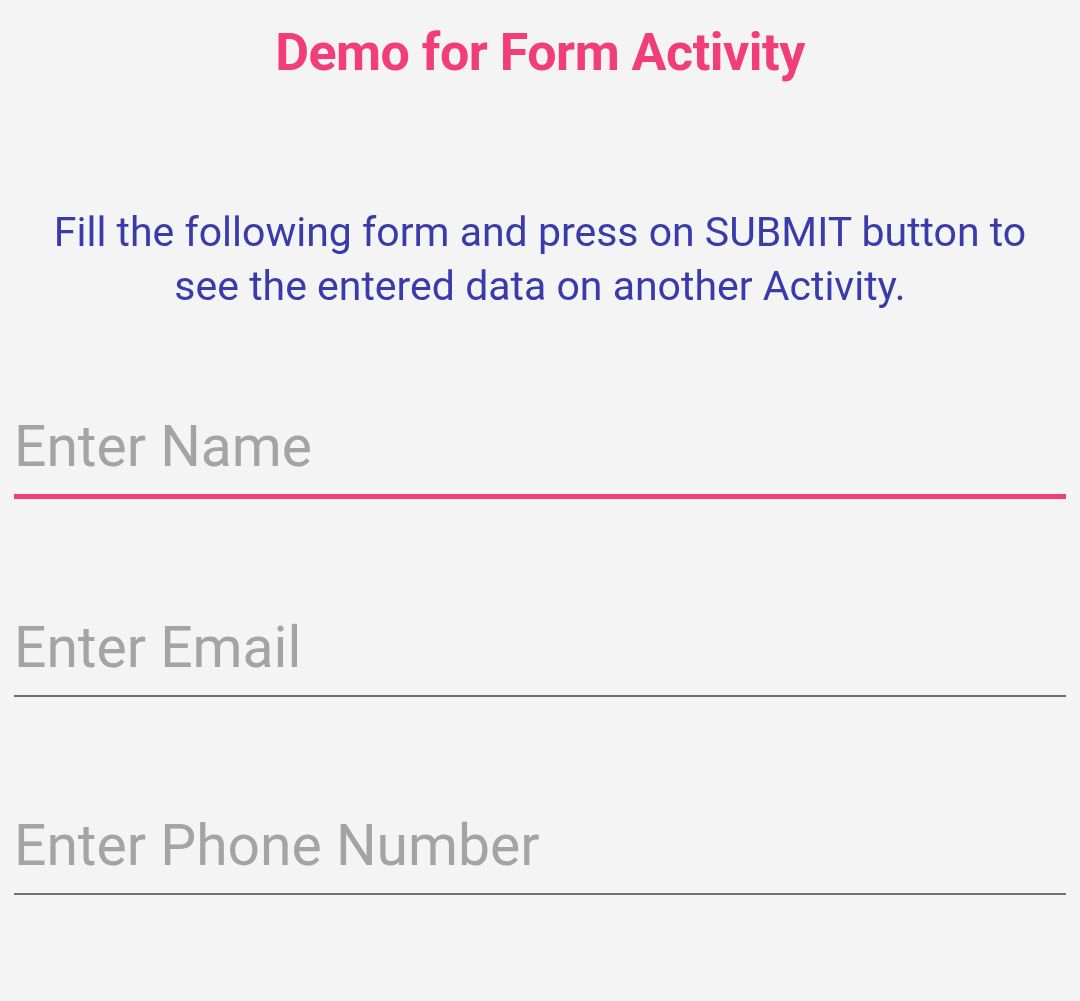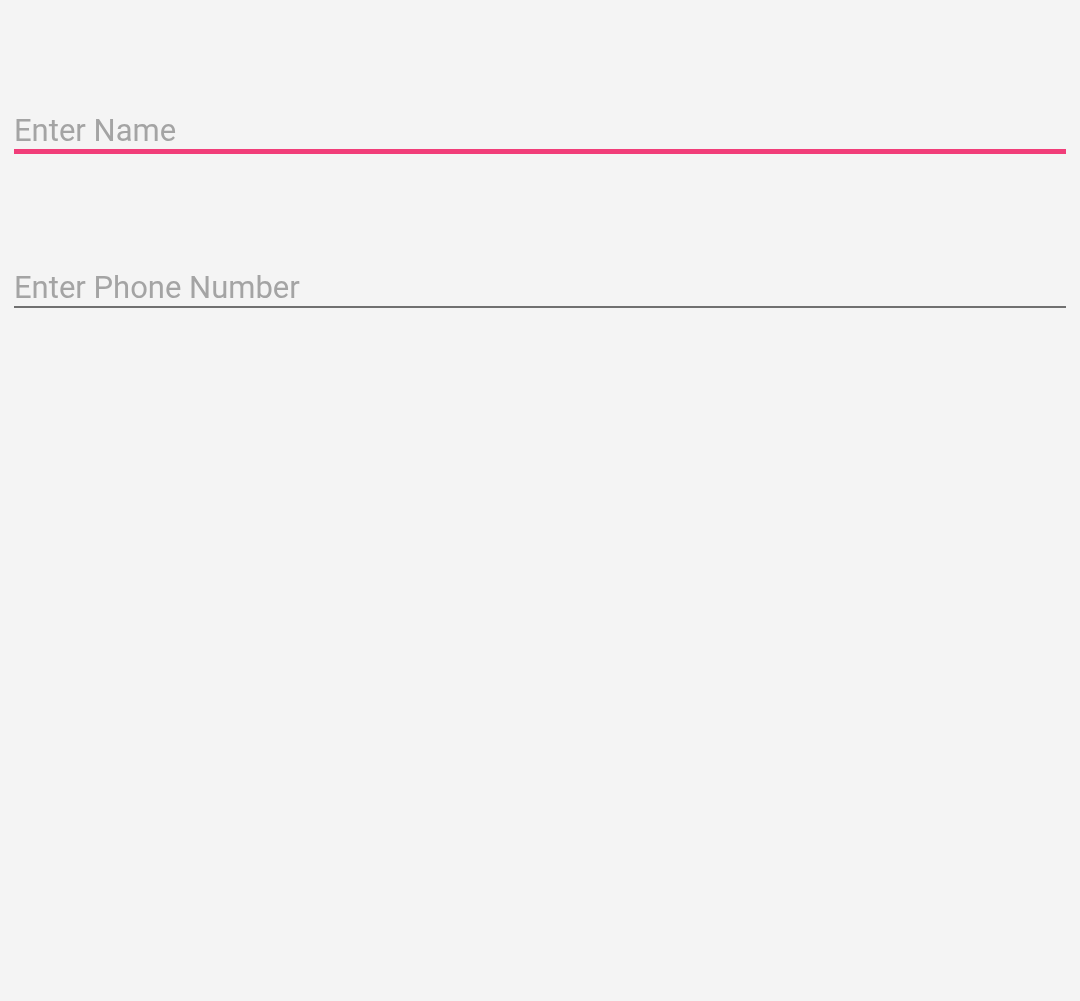--- a/index.html
+++ b/index.html
@@ -38,42 +38,48 @@
       margin-top: 100px;
     }
     .field {
       margin-bottom: 115px;
     }
     .input {
       width: 100%;
       background: transparent;
       border: none;
       outline: none;
-      font-size: 31px;
+      font-size: 57px;
       font-weight: 400;
       color: #404040;
+      padding-bottom: 14px;
       font-family: inherit;
     }
     .input::placeholder {
       color: #a4a4a4;
     }
     .input.active {
       border-bottom: 5px solid #f13d79;
     }
     .input.inactive {
       border-bottom: 2px solid #707070;
     }
   </style>
 </head>
 <body>
 
 <div class="container">
+  <h1 class="title">Demo for Form Activity</h1>
 
+  <p class="instruction">Fill the following form and press on SUBMIT button to see the entered data on another Activity.</p>
 
   <div class="form">
     <div class="field">
       <input type="text" class="input active" placeholder="Enter Name" style="">
+    </div>
+    <div class="field">
+      <input type="text" class="input inactive" placeholder="Enter Email" style="">
     </div>
     <div class="field">
       <input type="text" class="input inactive" placeholder="Enter Phone Number" style="">
     </div>
   </div>
 </div>
 
 </body></html>

